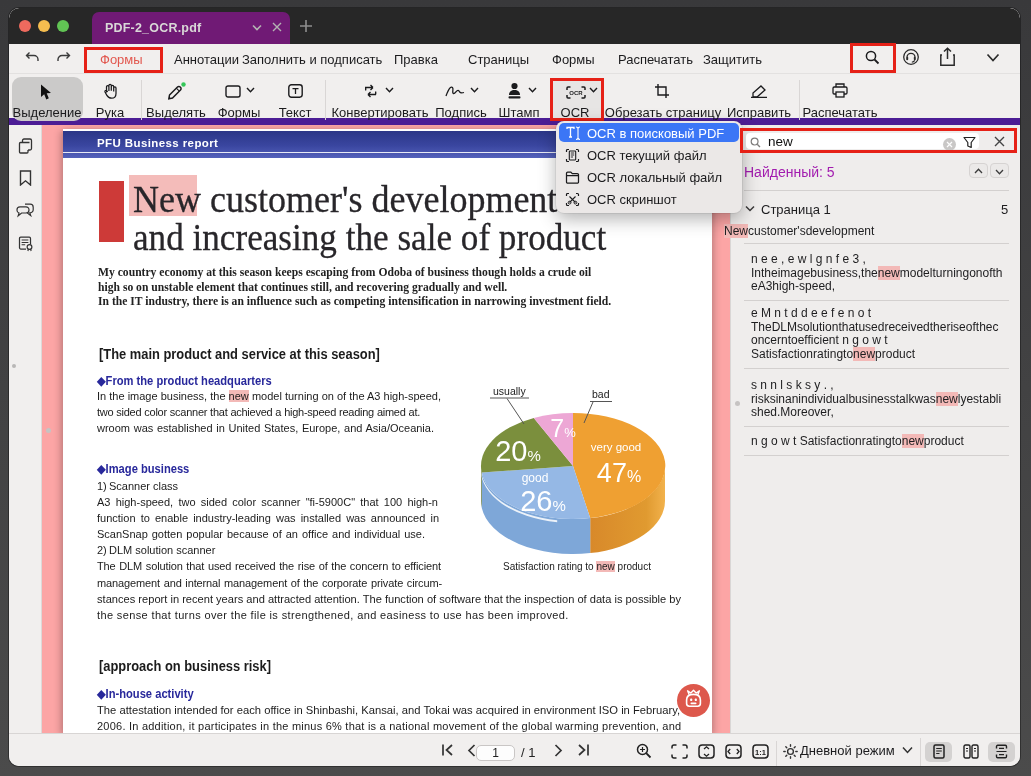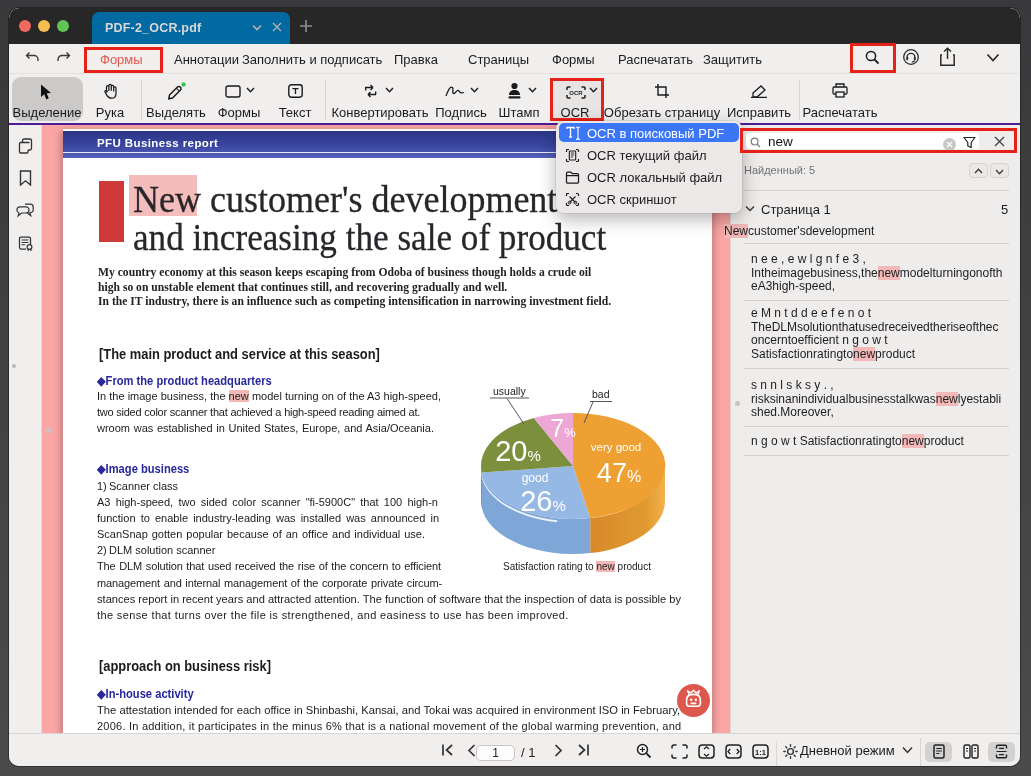--- a/index.html
+++ b/index.html
@@ -3,30 +3,30 @@
 <meta charset="utf-8">
 <style>
 * { margin:0; padding:0; box-sizing:border-box; }
 html,body { width:1031px; height:776px; overflow:hidden; }
 body { background:linear-gradient(180deg,#39393b,#4b4b4b); font-family:"Liberation Sans", sans-serif; position:relative; }
 #win { position:absolute; left:9px; top:8px; width:1011px; height:758px; border-radius:10px; background:#f1efee; overflow:hidden; box-shadow:0 0 0 1px rgba(0,0,0,.35); }
 .abs { position:absolute; }
 
 #titlebar { position:absolute; left:0; top:0; width:100%; height:36px; background:#272727; border-radius:10px 10px 0 0; }
 .light { position:absolute; top:12px; width:12px; height:12px; border-radius:50%; }
-#tab { position:absolute; left:83px; top:4px; width:198px; height:32px; background:#0369a1; border-radius:7px 7px 0 0; }
+#tab { position:absolute; left:83px; top:4px; width:198px; height:32px; background:#701a75; border-radius:7px 7px 0 0; }
 #tab .tname { position:absolute; left:13px; top:9px; font-size:12.5px; font-weight:bold; color:#d9d8d7; letter-spacing:.2px; }
 
 #menubar { position:absolute; left:0; top:36px; width:100%; height:29px; background:#f1efee; }
 .mitem { position:absolute; top:8px; font-size:13px; color:#1b1b1d; white-space:nowrap; }
 #homebox { position:absolute; left:75px; top:3px; width:79px; height:26px; border:3px solid #e62117; }
 #home { position:absolute; left:91px; top:8px; font-size:13px; color:#e2574e; }
 #searchbox { position:absolute; left:841px; top:-1px; width:46px; height:30px; border:3px solid #e62117; }
 
-#toolbar { position:absolute; left:0; top:65px; width:100%; height:52px; background:#f1efee; border-bottom:2px solid #4c1d95; border-top:1px solid #e3e1e0; }
+#toolbar { position:absolute; left:0; top:65px; width:100%; height:52px; background:#f1efee; border-bottom:7px solid #4c1d95; border-top:1px solid #e3e1e0; }
 .tlabel { position:absolute; transform:translateX(-50%); top:31px; font-size:13px; color:#1b1b1d; white-space:nowrap; }
 .tsep { position:absolute; top:6px; width:1px; height:40px; background:#d9d6d5; }
 #selbg { position:absolute; left:3px; top:3px; width:71px; height:44px; background:#cbcac9; border-radius:9px; }
 #ocrbox { position:absolute; left:541px; top:4px; width:54px; height:43px; border:3px solid #e62117; background:#e7e5e4; }
 
 #content { position:absolute; left:0; top:117px; width:100%; height:608px; background:#fca5a5; }
 #sidebar { position:absolute; left:0; top:0; width:33px; height:100%; background:#f1efee; border-right:1px solid #ddd9d8; }
 #docarea { position:absolute; left:34px; top:0; width:687px; height:608px; overflow:hidden; }
 #page { position:absolute; left:20px; top:4px; width:649px; height:604px; background:#fff; box-shadow:-3px 2px 7px rgba(0,0,0,.2), 3px 2px 7px rgba(0,0,0,.18); }
 #panel { position:absolute; left:721px; top:0; width:290px; height:608px; background:#efedec; border-left:1px solid #d9d6d5; }
@@ -188,21 +188,21 @@
         </g>
       </svg>
     <svg class="abs" style="left:580px;top:13px;" width="9" height="6" viewBox="0 0 9 6">
         <path d="M1 1 L4.5 4.7 L8 1" stroke="#1b1b1d" stroke-width="1.4" fill="none"></path>
       </svg>
     <div class="tlabel" style="left:566px;">OCR</div>
 
     <svg class="abs" style="left:645px;top:9px;" width="16" height="16" viewBox="0 0 16 16">
         <path d="M1 4 H12 V15 M4 1 V12 H15" fill="none" stroke="#1b1b1d" stroke-width="1.4"></path>
       </svg>
-    <div class="tlabel" style="left:653px;">Обрезать страницу</div>
+    <div class="tlabel" style="left:636px;padding-left:36px;">Обрезать страницу</div>
 
     <svg class="abs" style="left:741px;top:10px;" width="18" height="14" viewBox="0 0 18 14">
         <path d="M11 2 L15 6 L7 13 H3 V9 Z" fill="none" stroke="#1b1b1d" stroke-width="1.3"></path>
         <path d="M1 13.3 H17" stroke="#1b1b1d" stroke-width="1.3"></path>
       </svg>
     <div class="tlabel" style="left:750px;">Исправить</div>
 
     <div class="tsep" style="left:790px;"></div>
 
     <svg class="abs" style="left:823px;top:9px;" width="16" height="15" viewBox="0 0 16 15">
@@ -315,21 +315,21 @@
       </div>
     </div>
     <div id="panel"></div>
 
     <div class="abs" style="left:2.5px;top:239px;width:4px;height:4px;border-radius:50%;background:#b9b7b6;"></div>
     <div class="abs" style="left:36.5px;top:303px;width:5px;height:5px;border-radius:50%;background:#c6c3c2;"></div>
       <div class="abs" style="left:725.5px;top:276px;width:5px;height:5px;border-radius:50%;background:#c6c3c2;"></div>
   </div>
 
   <div id="panelitems">
-    <div class="abs" style="left:735px;top:156px;font-size:11px;color:#737373;">Найденный: 5</div>
+    <div class="abs" style="left:735px;top:156px;font-size:14px;color:#a21caf;">Найденный: 5</div>
     <div class="abs" style="left:960px;top:155px;width:19px;height:15px;background:#ebe9e8;border:1px solid #d6d3d2;border-radius:4px;">
         <svg style="position:absolute;left:4px;top:4px;" width="9" height="6" viewBox="0 0 9 6">
           <path d="M1 5 L4.5 1.3 L8 5" stroke="#3c3c3c" stroke-width="1.3" fill="none"></path>
         </svg>
       </div>
     <div class="abs" style="left:981px;top:155px;width:19px;height:15px;background:#ebe9e8;border:1px solid #d6d3d2;border-radius:4px;">
         <svg style="position:absolute;left:4px;top:5px;" width="9" height="6" viewBox="0 0 9 6">
           <path d="M1 1 L4.5 4.7 L8 1" stroke="#3c3c3c" stroke-width="1.3" fill="none"></path>
         </svg>
       </div>

